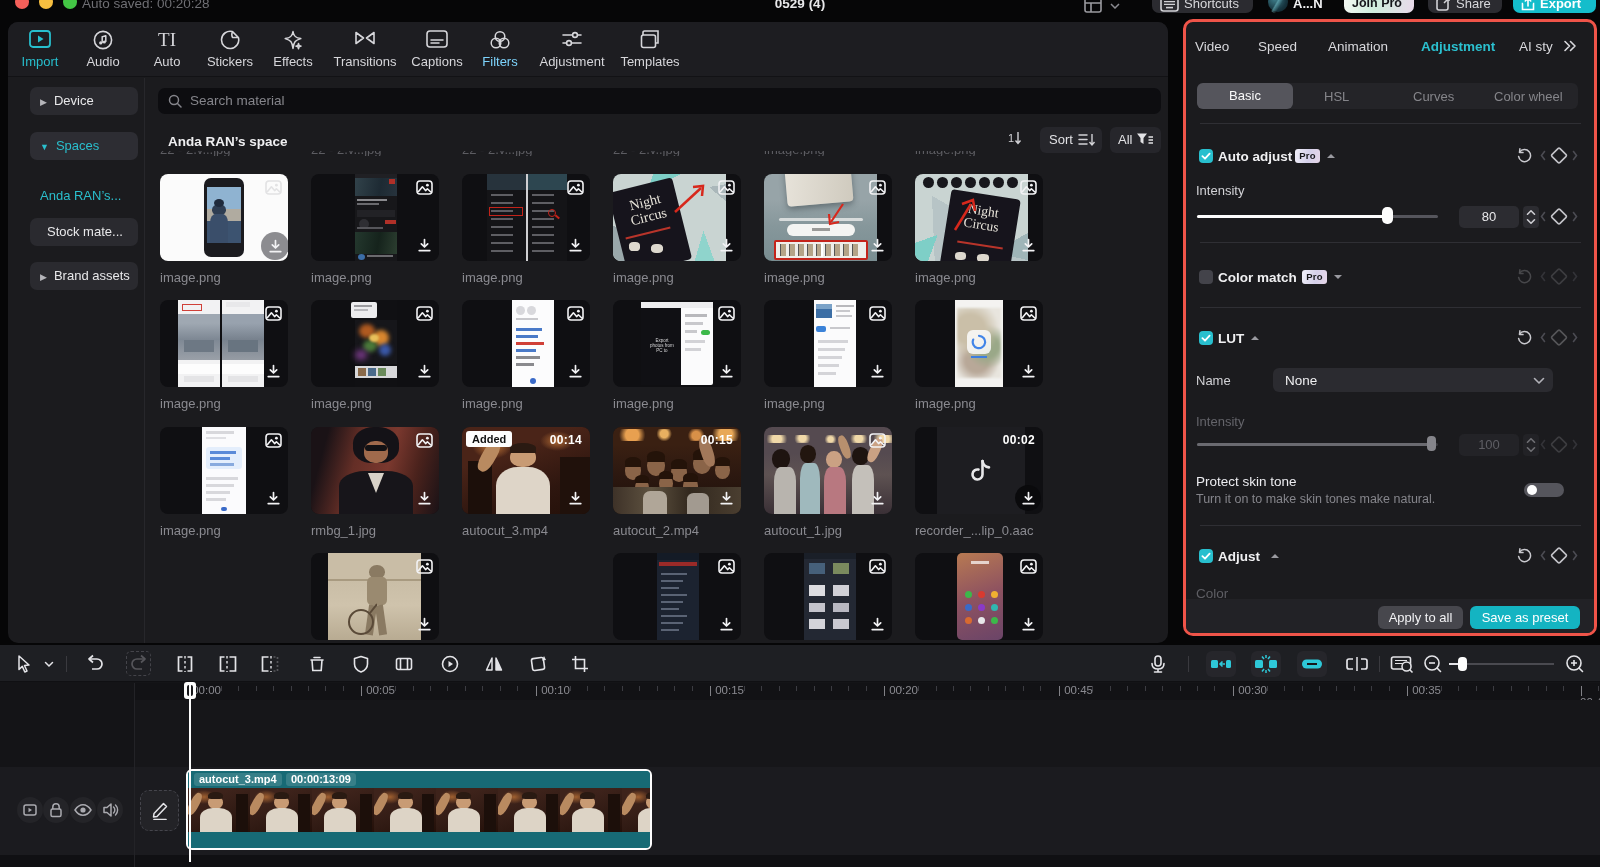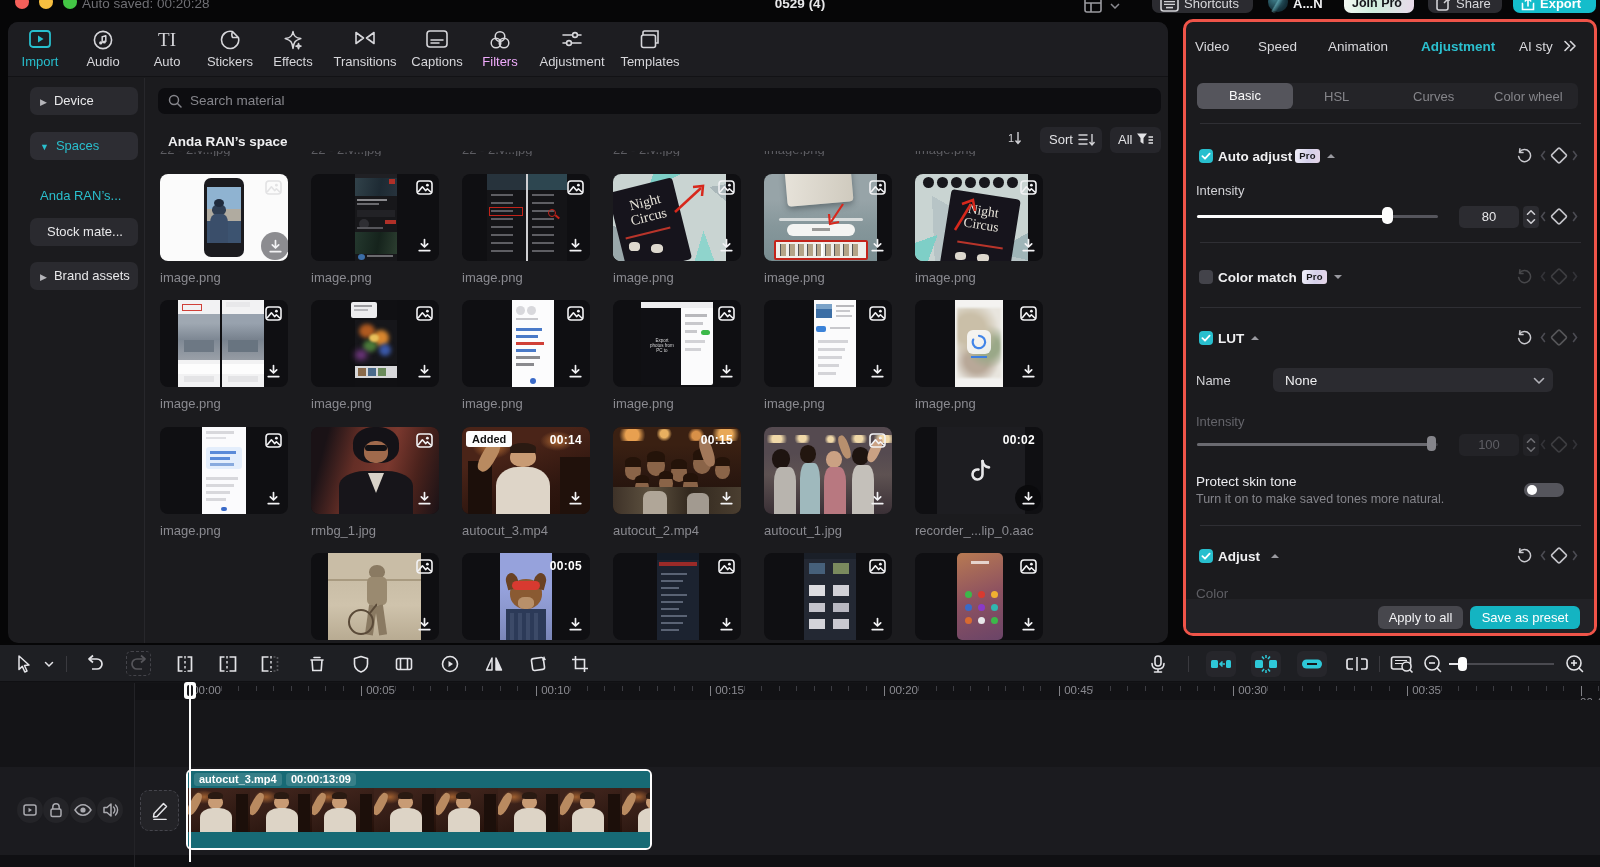--- a/index.html
+++ b/index.html
@@ -92,21 +92,21 @@
         </svg></div>
       <div class="lb" style="top:26px">Transitions</div>
     </div>
 <div class="tool" style="left:384px;top:6px;width:90px;color:#d6d6da">
       <div style="height:24px;padding-top:2px"><svg width="22" height="18" viewBox="0 0 22 18">
           <rect x="1" y="1" width="20" height="16" rx="3" fill="none" stroke="#d6d6da" stroke-width="1.6"></rect>
           <path d="M5 10 H17 M5 13 H13" stroke="#d6d6da" stroke-width="1.5" stroke-linecap="round"></path>
         </svg></div>
       <div class="lb" style="top:26px">Captions</div>
     </div>
-<div class="tool" style="left:447px;top:6px;width:90px;color:#f0abfc">
+<div class="tool" style="left:447px;top:6px;width:90px;color:#7dd3fc">
       <div style="height:24px;padding-top:2px"><svg width="20" height="20" viewBox="0 0 20 20">
           <circle cx="10" cy="6.5" r="4.8" fill="none" stroke="#d6d6da" stroke-width="1.5"></circle>
           <circle cx="6" cy="13" r="4.8" fill="none" stroke="#d6d6da" stroke-width="1.5"></circle>
           <circle cx="14" cy="13" r="4.8" fill="none" stroke="#d6d6da" stroke-width="1.5"></circle>
         </svg></div>
       <div class="lb" style="top:26px">Filters</div>
     </div>
 <div class="tool" style="left:519px;top:6px;width:90px;color:#d6d6da">
       <div style="height:24px;padding-top:2px"><svg width="22" height="18" viewBox="0 0 22 18">
           <path d="M2 5 H20 M2 13 H20" stroke="#d6d6da" stroke-width="1.6" stroke-linecap="round"></path>
@@ -617,35 +617,20 @@
       <svg class="abs" style="left:105px;top:6px;opacity:1" width="17" height="15" viewBox="0 0 17 15">
         <rect x="1" y="1" width="15" height="13" rx="3" fill="none" stroke="#f2f2f4" stroke-width="1.6"></rect>
         <circle cx="11.4" cy="5.2" r="1.4" fill="#f2f2f4"></circle>
         <path d="M2.5 11.5 L6.4 6.8 L9.6 10.6 L11.4 8.8 L14.5 11.8" fill="none" stroke="#f2f2f4" stroke-width="1.6" stroke-linejoin="round" stroke-linecap="round"></path>
       </svg>
       <svg class="abs" style="left:106px;top:64px" width="15" height="15" viewBox="0 0 15 15">
         <path d="M7.5 1.5 V8.6 M4.3 5.8 L7.5 9 L10.7 5.8" stroke="#f2f2f4" stroke-width="1.7" fill="none" stroke-linecap="round" stroke-linejoin="round"></path>
         <path d="M2.2 12.6 H12.8" stroke="#f2f2f4" stroke-width="1.7" stroke-linecap="round"></path>
       </svg>
     </div>
-<div class="card" style="left:454px;top:531px">
-      <div class="abs" style="left:38px;top:0;width:52px;height:87px;background:linear-gradient(#96a2dc 0 40%,#8a96cc 70%,#7a86b8)"></div>
-<div class="abs" style="left:48px;top:26px;width:32px;height:30px;border-radius:48%;background:#8a5a32"></div>
-<div class="abs" style="left:44px;top:20px;width:12px;height:16px;border-radius:50% 50% 0 0;background:#6a4224;transform:rotate(-15deg)"></div>
-<div class="abs" style="left:72px;top:20px;width:12px;height:16px;border-radius:50% 50% 0 0;background:#6a4224;transform:rotate(15deg)"></div>
-<div class="abs" style="left:50px;top:28px;width:28px;height:9px;border-radius:5px;background:#d83a30"></div>
-<div class="abs" style="left:56px;top:44px;width:16px;height:12px;border-radius:40%;background:#b8906a"></div>
-<div class="abs" style="left:44px;top:56px;width:40px;height:31px;background:#2c3a58"></div>
-<div class="abs" style="left:48px;top:60px;width:32px;height:27px;background:repeating-linear-gradient(90deg,#3c4a68 0 4px,#2c3a58 4px 8px)"></div>
-      <div class="dur" style="right:8px;top:6px">00:05</div>
-      <svg class="abs" style="left:106px;top:64px" width="15" height="15" viewBox="0 0 15 15">
-        <path d="M7.5 1.5 V8.6 M4.3 5.8 L7.5 9 L10.7 5.8" stroke="#f2f2f4" stroke-width="1.7" fill="none" stroke-linecap="round" stroke-linejoin="round"></path>
-        <path d="M2.2 12.6 H12.8" stroke="#f2f2f4" stroke-width="1.7" stroke-linecap="round"></path>
-      </svg>
-    </div>
 <div class="card" style="left:605px;top:531px">
       <div class="abs" style="left:44px;top:0;width:42px;height:87px;background:#1c2330"></div>
 <div class="abs" style="left:44px;top:0;width:42px;height:7px;background:#141b26"></div>
 <div class="abs" style="left:46px;top:9px;width:38px;height:3.5px;background:#9a2a28"></div>
       <div class="abs" style="left:48px;top:20px;width:26px;height:2px;background:#5a6374"></div>
       <div class="abs" style="left:48px;top:27px;width:22px;height:2px;background:#5a6374"></div>
       <div class="abs" style="left:48px;top:34px;width:18px;height:2px;background:#5a6374"></div>
       <div class="abs" style="left:48px;top:41px;width:26px;height:2px;background:#5a6374"></div>
       <div class="abs" style="left:48px;top:48px;width:22px;height:2px;background:#5a6374"></div>
       <div class="abs" style="left:48px;top:55px;width:18px;height:2px;background:#5a6374"></div>
@@ -803,21 +788,21 @@
     <svg class="abs" style="left:337px;top:412px;opacity:0.45" width="16" height="22" viewBox="0 0 16 22">
       <path d="M4.5 8.2 L8 4.8 L11.5 8.2" stroke="#cdcdd2" stroke-width="1.6" fill="none" stroke-linecap="round" stroke-linejoin="round"></path>
       <path d="M4.5 13.8 L8 17.2 L11.5 13.8" stroke="#cdcdd2" stroke-width="1.6" fill="none" stroke-linecap="round" stroke-linejoin="round"></path>
     </svg>
 <svg class="abs" style="left:353px;top:414px;opacity:0.5" width="40" height="17" viewBox="0 0 40 17">
       <path d="M5.5 4.5 L2.5 8.5 L5.5 12.5" stroke="#4b4b52" stroke-width="1.6" fill="none" stroke-linecap="round"></path>
       <path d="M34.5 4.5 L37.5 8.5 L34.5 12.5" stroke="#4b4b52" stroke-width="1.6" fill="none" stroke-linecap="round"></path>
       <rect x="14.4" y="2.9" width="11.2" height="11.2" rx="1.5" transform="rotate(45 20 8.5)" fill="none" stroke="#c2c2c7" stroke-width="1.6" opacity="0.4"></rect>
     </svg>
 <div class="abs" style="left:10px;top:452px;font-size:13.5px;color:#ececf0">Protect skin tone</div>
-<div class="abs" style="left:10px;top:470px;font-size:12.5px;color:#85858b">Turn it on to make saved tones more natural.</div>
+<div class="abs" style="left:10px;top:470px;font-size:12.5px;color:#85858b">Turn it on to make skin tones make natural.</div>
 <div class="abs" style="left:338px;top:461px;width:40px;height:14px;border-radius:8px;background:#55555c"></div>
 <div class="abs" style="left:341px;top:463px;width:10px;height:10px;border-radius:50%;background:#fdfdfd"></div>
 <div class="rp-divider" style="top:503px"></div>
 <div class="abs" style="left:13px;top:527px;width:14px;height:14px;border-radius:4px;background:#28bfce"></div>
     <svg class="abs" style="left:13px;top:527px" width="14" height="14" viewBox="0 0 14 14">
       <path d="M3.4 7.2 L6 9.7 L10.6 4.6" stroke="#fff" stroke-width="1.8" fill="none" stroke-linecap="round" stroke-linejoin="round"></path>
     </svg>
 <div class="boldlab" style="left:32px;top:527px">Adjust</div>
 <svg class="abs" style="left:84px;top:531px" width="10" height="6" viewBox="0 0 10 6">
       <path d="M1 5 L5 1 L9 5 Z" fill="#9a9aa0"></path>

